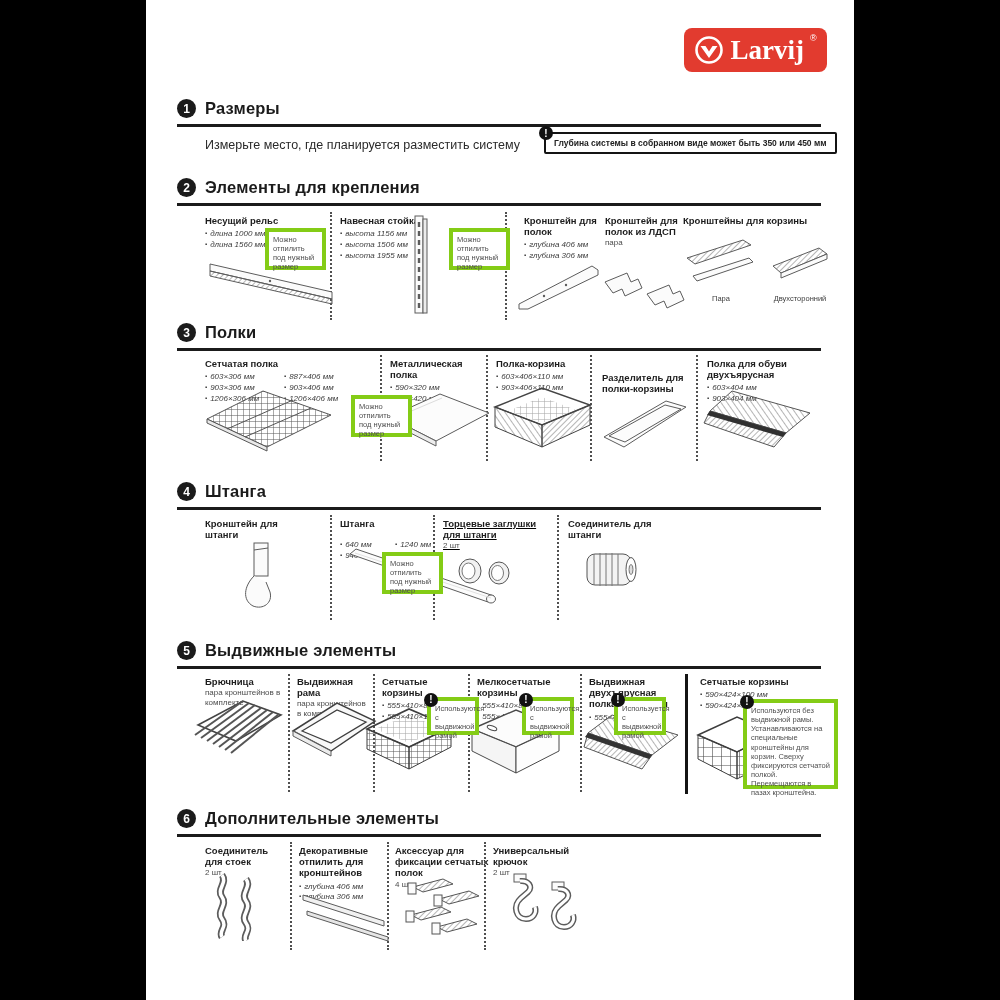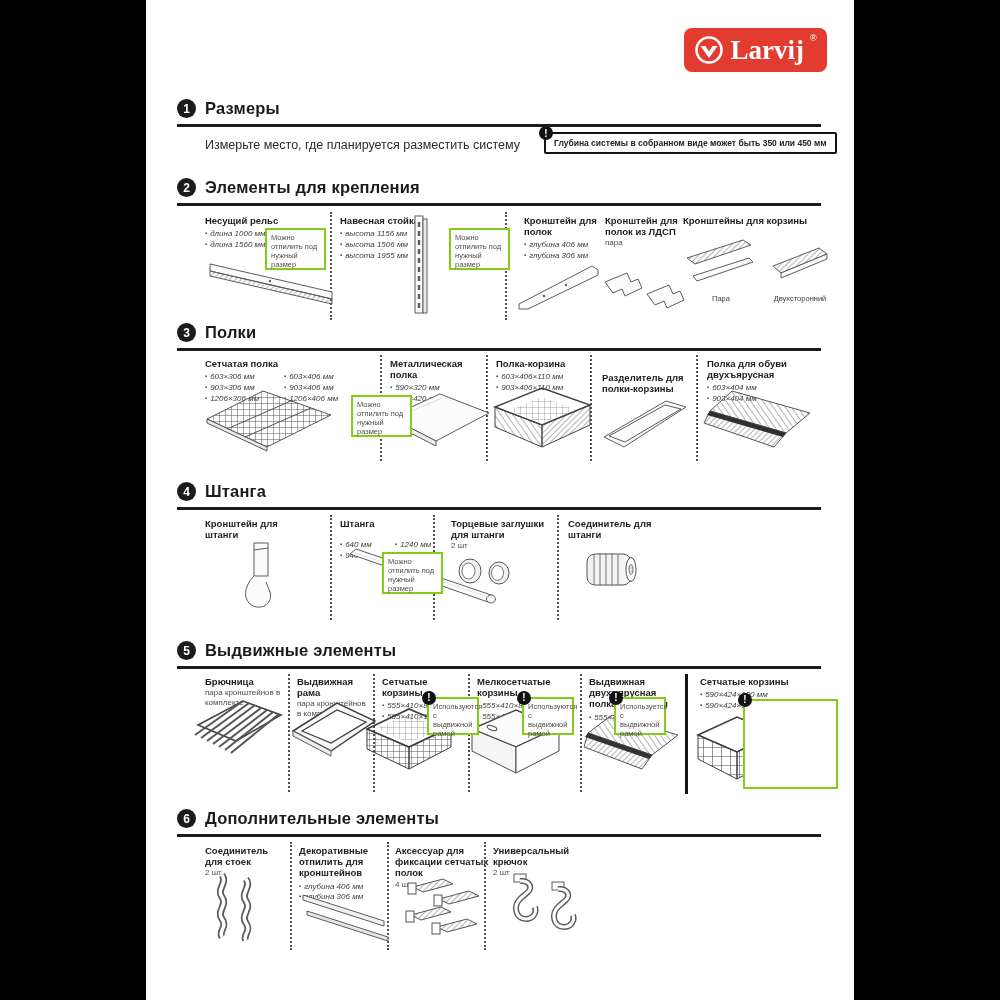--- a/index.html
+++ b/index.html
@@ -22,21 +22,21 @@
        font-size:12px;font-weight:bold;display:flex;align-items:center;justify-content:center;}
   .sec-title{font-size:16.5px;font-weight:bold;color:#1b1b1b;letter-spacing:.2px;}
   .col{position:absolute;}
   .item-name{font-size:9.5px;font-weight:bold;color:#1d1d1d;line-height:1.18;}
   .item-sub{font-size:8px;color:#4c4c4c;line-height:1.25;margin-top:1px;}
   ul.specs{list-style:none;margin:3px 0 0;padding:0;font-size:8px;color:#3c3c3c;line-height:1.35;font-style:italic;}
   ul.specs li::before{content:"▪";font-size:6px;margin-right:3px;vertical-align:1px;color:#3c3c3c;}
   ul.specs.two{column-count:2;column-gap:6px;}
   .divider{position:absolute;width:0;border-left:2px dotted #4f4f4f;}
   .divider.solid{border-left:3px solid #141414;}
-  .note-box{position:absolute;box-sizing:border-box;border:2px solid #84cc16;background:#fff;
+  .note-box{position:absolute;box-sizing:border-box;border:4px solid #84cc16;background:#fff;
             color:#4f4f4f;font-size:7.5px;line-height:1.22;padding:3px 4px;z-index:3;}
   .badge{position:absolute;top:-8px;left:-7px;width:14px;height:14px;border-radius:50%;
          background:#111;color:#fff;font-size:10px;font-weight:bold;display:flex;
          align-items:center;justify-content:center;}
   .warn{position:absolute;box-sizing:border-box;height:22px;border:2px solid #141414;
         border-radius:2px;background:#fff;display:flex;align-items:center;padding:0 8px;
         font-size:8.5px;font-weight:bold;color:#222;white-space:nowrap;}
   .s1-body{position:absolute;font-size:12.5px;color:#2a2a2a;}
   .fig{position:absolute;z-index:1;}
   .figrow{position:absolute;display:flex;gap:10px;align-items:flex-end;}
@@ -181,21 +181,21 @@
       <span class="num">3</span>
       <span class="sec-title">Полки</span>
     </div>
 
     <div class="col" style="left:59px;top:35px;width:155px;">
       <div class="item-name">Сетчатая полка</div>
       <ul class="specs two" style="width:152px;">
         <li>603×306 мм</li>
         <li>903×306 мм</li>
         <li>1206×306 мм</li>
-        <li>603×406 мм</li>
+        <li>887×406 мм</li>
         <li>903×406 мм</li>
         <li>1206×406 мм</li>
       </ul>
     </div>
     <div class="fig" style="left:55px;top:62px;">
       <svg width="135" height="70" viewBox="0 0 135 70">
         <polygon points="6,34 62,6 130,30 66,62" fill="url(#gridP)" stroke="#555"></polygon>
         <polygon points="6,34 66,62 66,66 6,38" fill="#e9e9e9" stroke="#555"></polygon>
         <line x1="26" y1="44" x2="92" y2="15" stroke="#555"></line>
         <line x1="44" y1="52" x2="110" y2="23" stroke="#555"></line>
@@ -294,21 +294,21 @@
     <div class="fig" style="left:196px;top:62px;">
       <svg width="165" height="70" viewBox="0 0 165 70">
         <polygon points="8,10 14,5 152,52 146,58" fill="#fcfcfc" stroke="#5c5c5c"></polygon>
         <ellipse cx="149" cy="55" rx="4.5" ry="4" fill="#fcfcfc" stroke="#5c5c5c"></ellipse>
         <line x1="13" y1="9" x2="149" y2="54" stroke="#e2e2e2"></line>
       </svg>
     </div>
     <div class="note-box" style="left:236px;top:70px;width:61px;height:42px;">Можно отпилить под нужный размер</div>
     <div class="divider" style="left:287px;top:33px;height:105px;"></div>
 
-    <div class="col" style="left:305px;top:36px;width:108px;">
+    <div class="col" style="left:297px;top:36px;width:108px;text-decoration:underline;">
       <div class="item-name">Торцевые заглушки для штанги</div>
       <div class="item-sub">2 шт</div>
     </div>
     <div class="fig" style="left:305px;top:68px;">
       <svg width="70" height="42" viewBox="0 0 70 42">
         <ellipse cx="19" cy="21" rx="11" ry="12" fill="#f2f2f2" stroke="#555"></ellipse>
         <ellipse cx="17.5" cy="21" rx="6.5" ry="8" fill="#fff" stroke="#777"></ellipse>
         <ellipse cx="48" cy="23" rx="10" ry="11" fill="#f2f2f2" stroke="#555"></ellipse>
         <ellipse cx="46.5" cy="23" rx="6" ry="7.5" fill="#fff" stroke="#777"></ellipse>
       </svg>
@@ -441,20 +441,21 @@
     </div>
     <div class="fig" style="left:548px;top:70px;">
       <svg width="85" height="75" viewBox="0 0 85 75">
         <polygon points="4,24 43,6 81,22 43,41" fill="none" stroke="#3d3d3d" stroke-width="1.5"></polygon>
         <polygon points="4,24 4,48 43,68 43,41" fill="url(#gridW)" stroke="#3d3d3d"></polygon>
         <polygon points="43,41 43,68 81,48 81,22" fill="url(#gridW)" stroke="#3d3d3d"></polygon>
       </svg>
     </div>
     <div class="note-box" style="left:597px;top:58px;width:95px;height:90px;">
       <span class="badge">!</span>
+      <span>Используются без выдвижной рамы. Устанавливаются на специальные кронштейны для корзин. Сверху фиксируются сетчатой полкой. Перемещаются в пазах кронштейна.</span>
     </div>
   </div>
 
   <div class="sec" style="top:809px;height:150px;">
     <div class="sec-head" style="top:0;">
       <span class="num">6</span>
       <span class="sec-title">Дополнительные элементы</span>
     </div>
 
     <div class="col" style="left:59px;top:36px;width:80px;">

